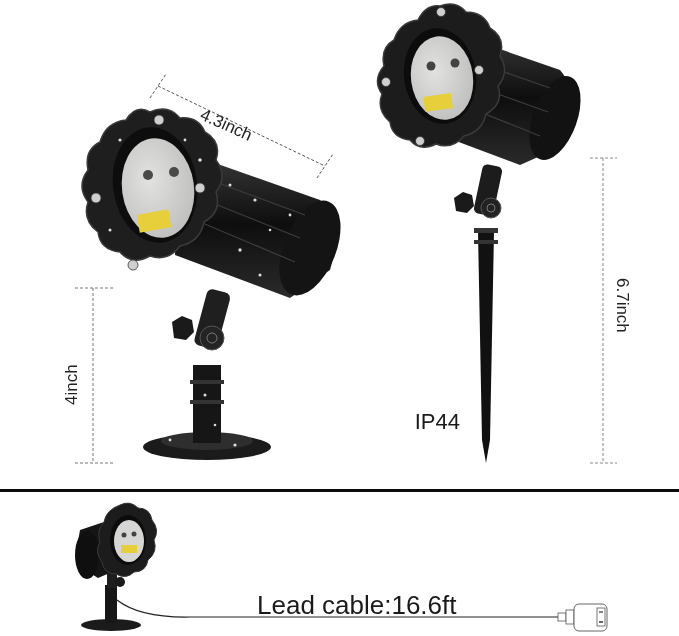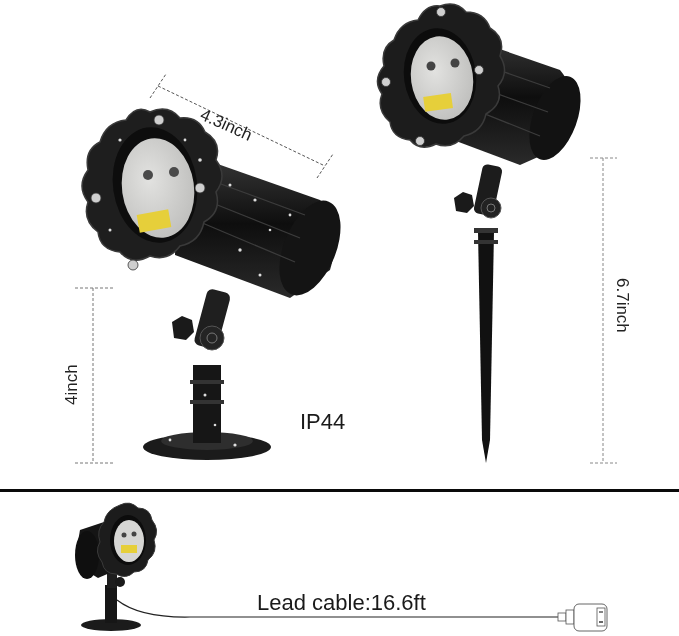--- a/index.html
+++ b/index.html
@@ -3,23 +3,23 @@
 <meta charset="utf-8">
 <style>
   html, body { margin:0; padding:0; background:#ffffff; }
   body { width:679px; height:636px; position:relative; overflow:hidden; font-family:"Liberation Sans", sans-serif; color:#1a1a1a; }
   .abs { position:absolute; }
   .dim-label { font-family:"Liberation Sans", sans-serif; color:#222; white-space:nowrap; }
   .dim-h { font-size:17px; }
   .rot-diag { left:205px; top:105px; transform:rotate(24deg); transform-origin:left top; }
   .rot-v { transform:rotate(90deg); transform-origin:left top; }
   .rot-vl { transform:rotate(-90deg); transform-origin:left top; }
-  .ip-text { left:300px; top:408px; width:160px; text-align:left; font-size:22px; line-height:27px; color:#1a1a1a; }
+  .ip-text { left:300px; top:408px; width:160px; text-align:right; font-size:22px; line-height:27px; color:#1a1a1a; }
   .divider { left:0; top:489px; width:679px; height:3px; background:#0a0a0a; }
-  .cable-text { left:257px; top:590px; font-size:22px; color:#1a1a1a; white-space:nowrap; }
+  .cable-text { left:257px; top:590px; font-size:26px; color:#1a1a1a; white-space:nowrap; }
   svg { position:absolute; overflow:visible; }
 </style>
 </head>
 <body>
 
 <svg width="679" height="636" style="left:0;top:0;">
   <g stroke="#555" stroke-width="1" stroke-dasharray="3,2" fill="none">
     <line x1="158" y1="86" x2="325" y2="166"></line>
     <line x1="150" y1="98" x2="166" y2="74"></line>
     <line x1="317" y1="178" x2="333" y2="154"></line>

